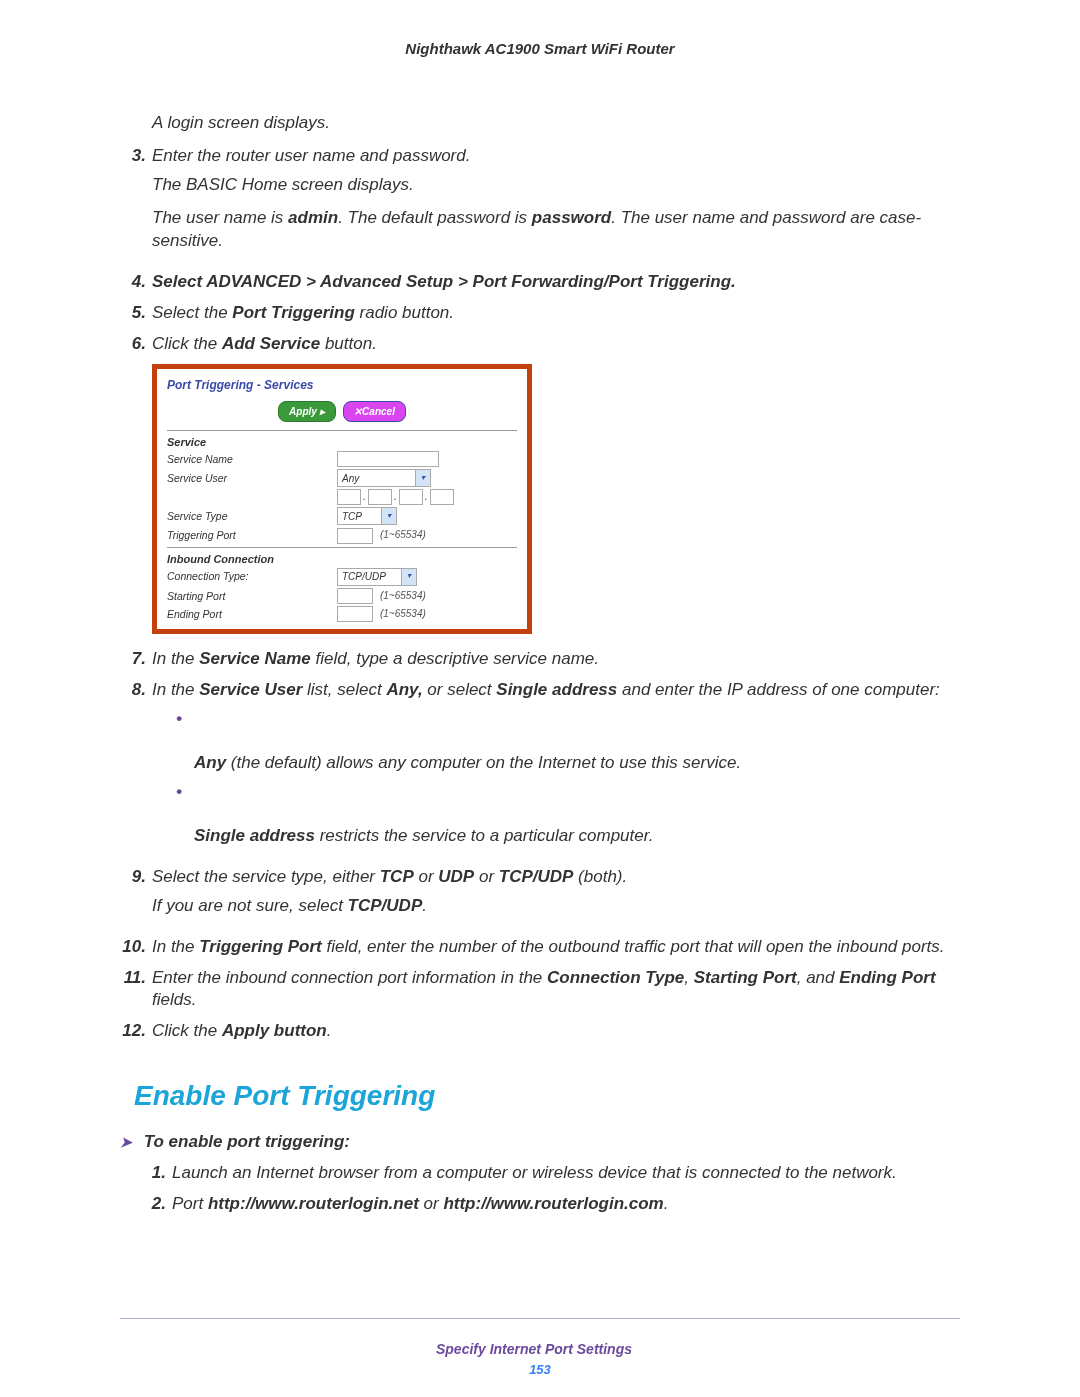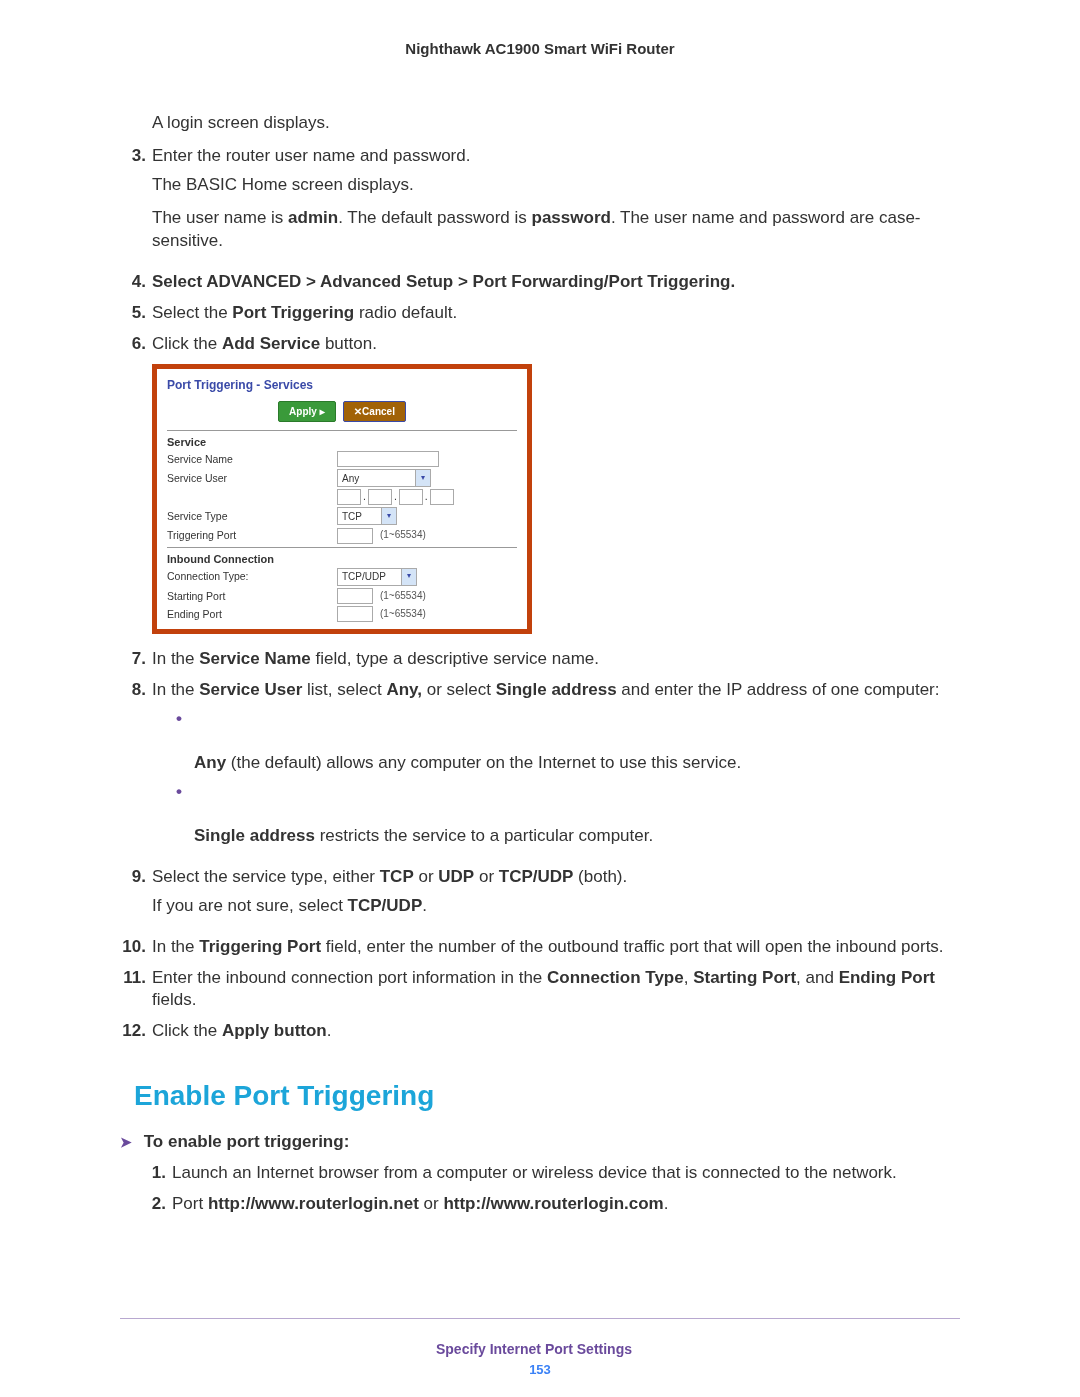--- a/index.html
+++ b/index.html
@@ -9,20 +9,21 @@
     font-family: Arial, Helvetica, sans-serif;
     color: #333;
   }
   .page {
     width: 1080px;
     height: 1397px;
     margin: 0 auto;
     position: relative;
     box-sizing: border-box;
     padding: 40px 120px 80px 120px;
+    font-style: italic;
   }
   .header-title {
     text-align: center;
     font-weight: bold;
     font-size: 15px;
     color: #333;
     margin-bottom: 55px;
   }
   .content {
     font-size: 17px;
@@ -85,25 +86,25 @@
   .ui-panel-buttons {
     text-align: center;
     padding: 2px 0 6px 0;
   }
   .ui-btn {
     display: inline-block;
     color: #fff;
     font-size: 10px;
     font-weight: bold;
     padding: 3px 10px;
-    border-radius: 2px;
+    border-radius: 8px;
     margin: 0 2px;
   }
   .ui-btn-apply { background: #3a9a3a; border: 1px solid #2a7a2a; }
-  .ui-btn-cancel { background: #a16207; border: 1px solid #3a4aa8; }
+  .ui-btn-cancel { background: #d946ef; border: 1px solid #3a4aa8; }
   .ui-hr {
     border: none;
     border-top: 1px solid #999;
     margin: 2px 10px;
   }
   .ui-section-label {
     font-weight: bold;
     padding: 2px 10px 0 10px;
     font-size: 11px;
   }
@@ -224,21 +225,21 @@
     </div>
 
     <div class="step">
       <div class="step-num">4.</div>
       <div class="step-body bold">Select ADVANCED &gt; Advanced Setup &gt; Port Forwarding/Port Triggering.</div>
     </div>
 
     <div class="step">
       <div class="step-num">5.</div>
       <div class="step-body">
-        <span>Select the </span><span class="bold">Port Triggering</span><span> radio default.</span>
+        <span>Select the </span><span class="bold">Port Triggering</span><span> radio button.</span>
       </div>
     </div>
 
     <div class="step">
       <div class="step-num">6.</div>
       <div class="step-body">
         <span>Click the </span><span class="bold">Add Service</span><span> button.</span>
       </div>
     </div>
 

